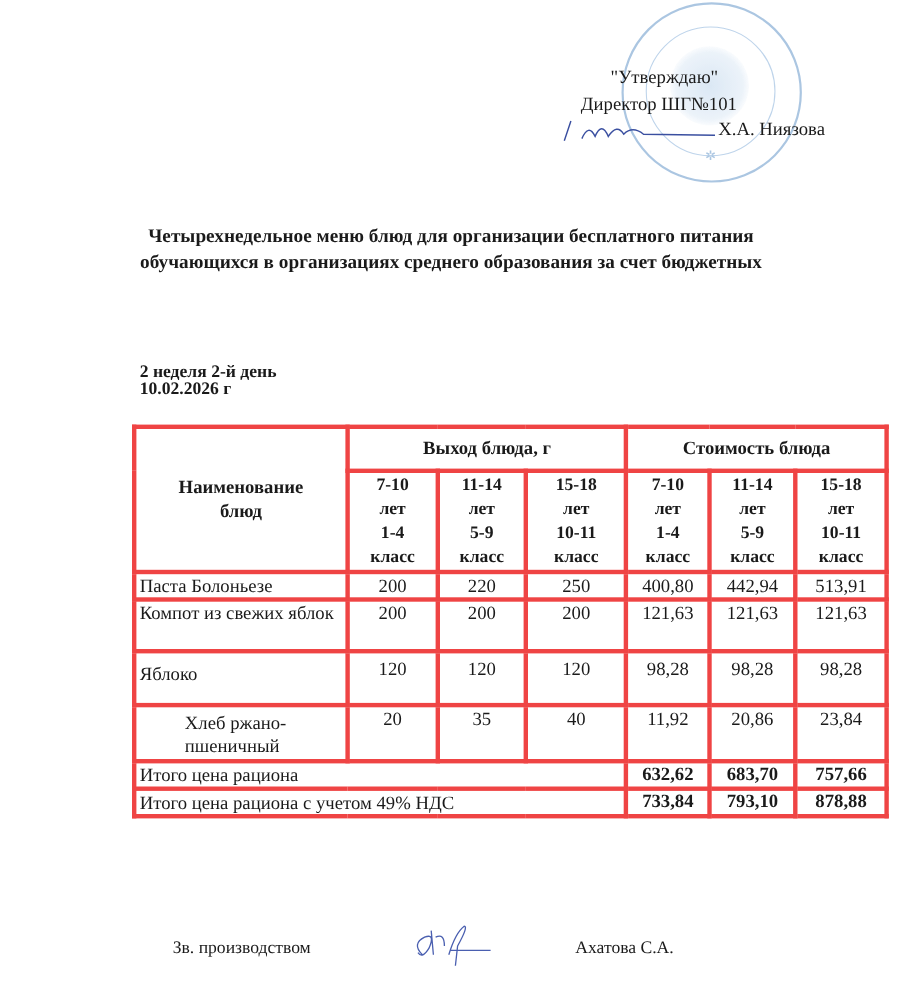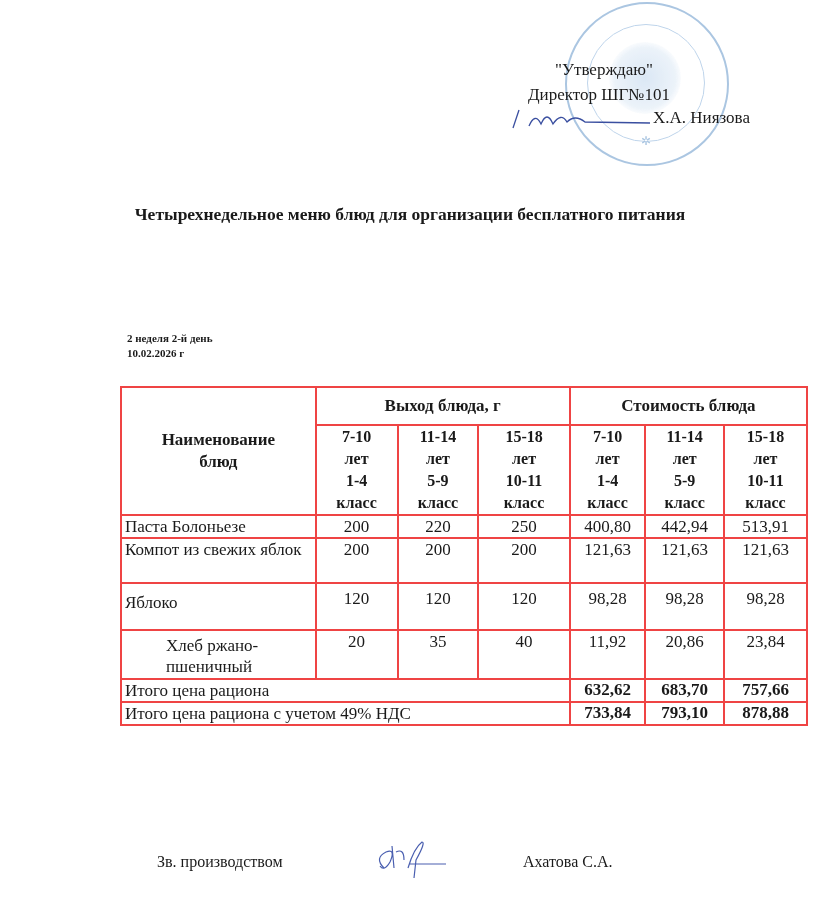--- a/index.html
+++ b/index.html
@@ -11,24 +11,24 @@
   .stamp .star { position:absolute; left:74px; top:130px; color:#8fb3d8; font-size:12px; }
 
   .approve { position:absolute; font-size:17px; white-space:nowrap; }
   .ap1 { left:555px; top:60px; }
   .ap2 { left:528px; top:85px; }
   .ap3 { left:653px; top:108px; }
   .sig1 { position:absolute; left:505px; top:104px; width:150px; height:30px; }
 
   .title { position:absolute; left:110px; top:202px; width:600px; text-align:center; font-weight:bold; font-size:17.5px; line-height:24px; }
 
-  .week { position:absolute; left:127px; top:331px; font-weight:bold; font-size:11px; line-height:15px; }
+  .week { position:absolute; left:127px; top:331px; font-weight:bold; font-size:16px; line-height:15px; }
 
   table.menu { position:absolute; left:120px; top:386px; width:688px; border-collapse:collapse; font-size:17px; }
-  table.menu td, table.menu th { border:2px solid #ef4444; padding:0 3px; vertical-align:top; }
+  table.menu td, table.menu th { border:4px solid #ef4444; padding:0 3px; vertical-align:top; }
   table.menu th { font-weight:bold; text-align:center; vertical-align:middle; line-height:22px; }
   .c0 { width:183px; }
   .c1 { width:77px; } .c2 { width:76px; } .c3 { width:86px; }
   .c4 { width:71px; } .c5 { width:74px; } .c6 { width:78px; }
   th.grp { height:36px; font-size:17px; }
   th.sub { font-size:16px; height:82px; }
   td.name { text-align:left; line-height:21px; }
   td.num { text-align:center; line-height:21px; }
   td.bot { vertical-align:bottom; }
   tr.r1 td { height:19px; }
@@ -54,20 +54,21 @@
 
 <div class="approve ap1">"Утверждаю"</div>
 <div class="approve ap2">Директор ШГ№101</div>
 <svg class="sig1" viewBox="0 0 150 30">
   <path d="M8 24 L14 6 M24 22 Q30 8 36 20 Q42 6 48 20 Q56 8 62 18 Q70 10 80 18 L145 19" stroke="#3a4fa0" stroke-width="1.3" fill="none"></path>
 </svg>
 <div class="approve ap3">Х.А. Ниязова</div>
 
 <div class="title">
   <div>Четырехнедельное меню блюд для организации бесплатного питания</div>
+  <div>обучающихся в организациях среднего образования за счет бюджетных</div>
 </div>
 
 <div class="week">
   <div>2 неделя 2-й день</div>
   <div>10.02.2026 г</div>
 </div>
 
 <table class="menu">
   <colgroup>
     <col class="c0">

